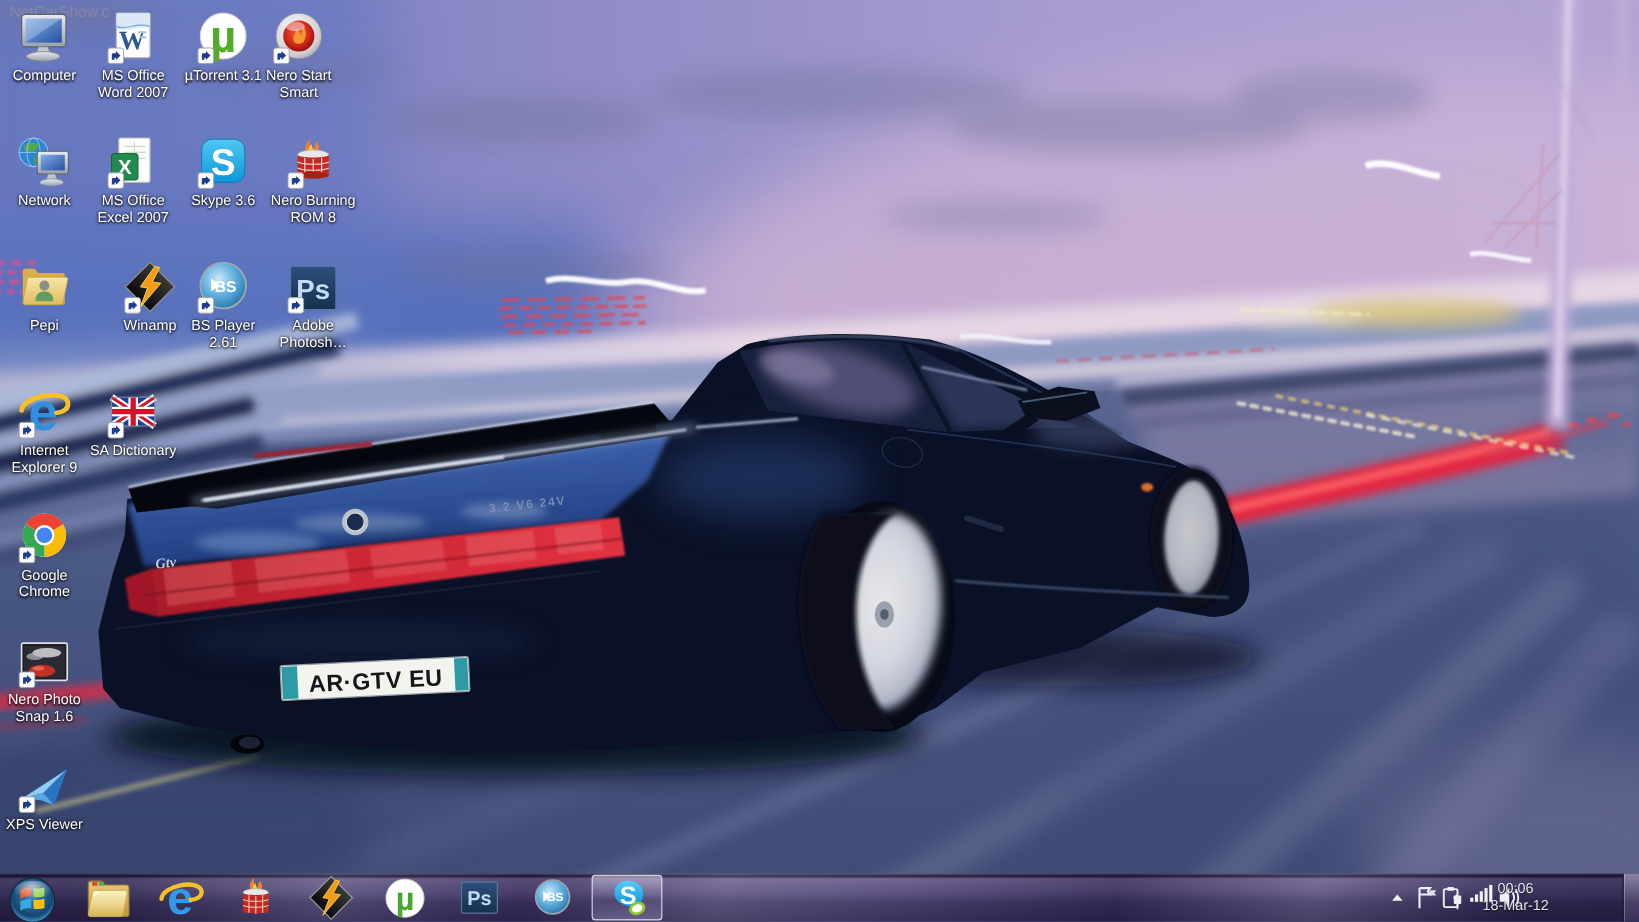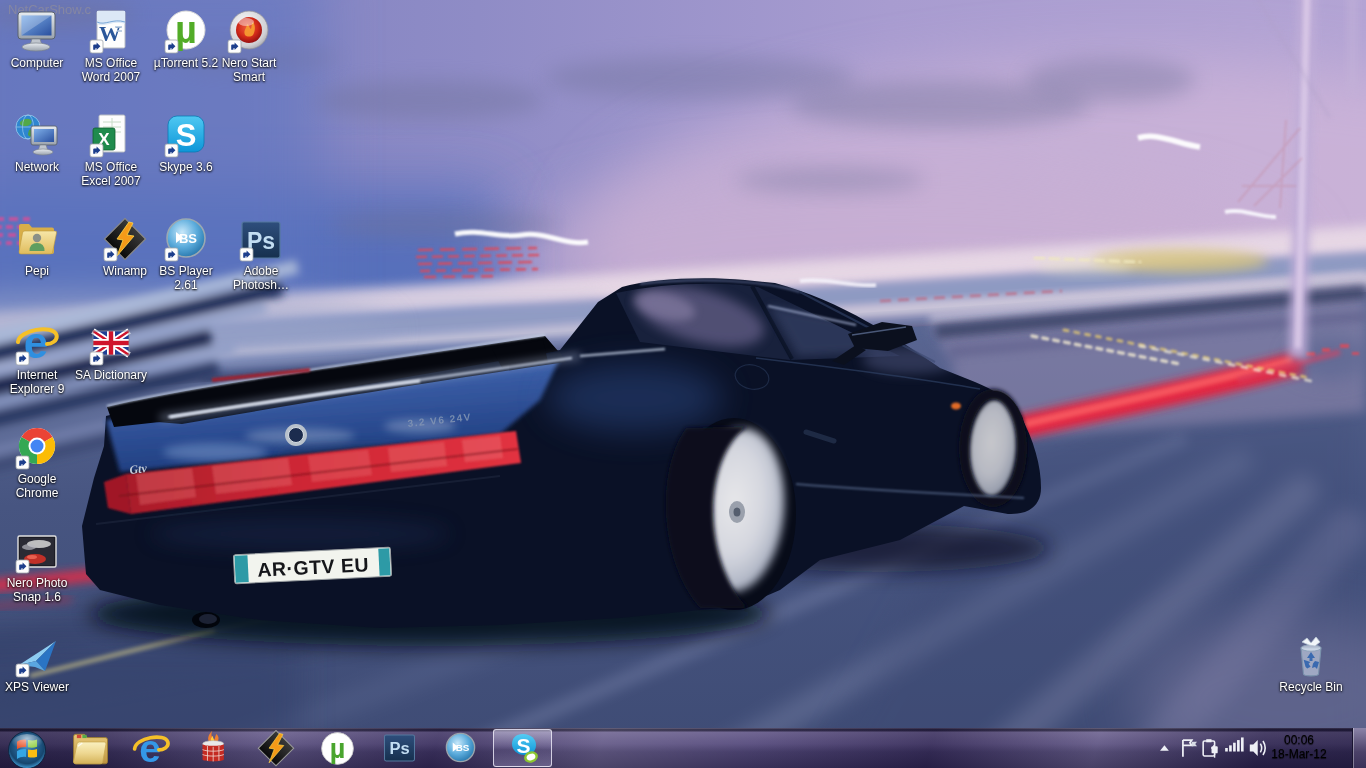--- a/index.html
+++ b/index.html
@@ -10,21 +10,21 @@
 .lb{margin-top:2px;font-size:12px;line-height:14px;color:#fff;text-shadow:0 1px 2px rgba(0,0,0,.95),0 0 3px rgba(0,0,0,.8);}
 #tb{position:absolute;left:0;top:728px;width:1366px;height:40px;}
 #tb{background:linear-gradient(180deg,#56506e 0%,#191430 5%,#685d8c 11%,#554a7c 40%,#3d3462 60%,#2e2650 100%);}
 #tbsheen{position:absolute;left:0;top:728px;width:1366px;height:40px;
 background:linear-gradient(105deg, rgba(10,5,25,0.38) 0%, rgba(10,5,25,0.30) 7%, rgba(255,255,255,0.10) 20%, rgba(30,20,50,0.25) 32%, rgba(255,255,255,0.14) 44%, rgba(255,255,255,0.05) 55%, rgba(20,12,40,0.28) 68%, rgba(255,255,255,0.12) 80%, rgba(15,10,35,0.35) 92%, rgba(15,10,35,0.42) 100%);}
 .tbi{position:absolute;top:732px;}
 #sorb{position:absolute;left:7px;top:730px;}
 #skbtn{position:absolute;left:493px;top:729px;width:59px;height:38px;border-radius:3px;
 border:1px solid rgba(240,238,250,0.8);background:linear-gradient(180deg,rgba(215,210,235,0.55),rgba(150,140,185,0.30) 45%,rgba(105,95,140,0.28) 55%,rgba(160,150,195,0.40));box-sizing:border-box;}
 #skbtn svg{margin:2px 0 0 13px;}
-#clock{position:absolute;left:1260px;top:733px;width:78px;color:#000000;font-size:12px;line-height:14px;text-align:center;text-shadow:0 1px 1px rgba(0,0,0,.7);}
+#clock{position:absolute;left:1224px;top:733px;width:78px;color:#e5e5e5;font-size:12px;line-height:14px;text-align:center;text-shadow:0 1px 1px rgba(0,0,0,.7);}
 #sdesk{position:absolute;left:1352px;top:728px;width:14px;height:40px;background:linear-gradient(180deg,#8b84a8,#4b4168 60%,#3a3158);border-left:1px solid #191430;box-shadow:inset 1px 0 0 rgba(255,255,255,0.35);box-sizing:border-box;}
 
 </style>
 </head>
 <body>
 <div id="desk">
 <svg id="wp" width="1366" height="768" viewBox="0 0 1366 768" xmlns="http://www.w3.org/2000/svg">
 <defs>
 <filter id="b1" x="-50%" y="-50%" width="200%" height="200%">
           <feGaussianBlur stdDeviation="1"></feGaussianBlur>
@@ -339,21 +339,21 @@
     </div>
 <div class="ic" style="left:141px;top:10px">
       <svg class="main" width="44" height="44" viewBox="0 0 44 44" xmlns="http://www.w3.org/2000/svg">
         <circle cx="22" cy="20" r="19" fill="#ffffff" stroke="#d8d8d8" stroke-width="1"></circle>
 <text x="22" y="33" font-family="Liberation Sans,sans-serif" font-size="38" font-weight="bold" fill="#52ac28" text-anchor="middle">µ</text>
         <g transform="translate(1,30)">
           <rect x="0" y="0" width="13" height="13" rx="2" fill="#fdfdfd" stroke="#a0a4aa" stroke-width="0.8"></rect>
           <path d="M3.2,9.8 L3.2,5.4 Q3.2,4.4 4.2,4.4 L6.6,4.4 L6.6,2.6 L10.4,6.3 L6.6,10 L6.6,8.2 L5.4,8.2 L5.4,9.8 Z" fill="#1c3e8c"></path>
         </g>
       </svg>
-      <div class="lb">µTorrent 5.2</div>
+      <div class="lb">µTorrent 3.1</div>
     </div>
 <div class="ic" style="left:204px;top:10px">
       <svg class="main" width="44" height="44" viewBox="0 0 44 44" xmlns="http://www.w3.org/2000/svg">
         <defs>
           <radialGradient id="nsg" cx="0.4" cy="0.35" r="0.7">
             <stop offset="0" stop-color="#fafafa"></stop>
             <stop offset="0.8" stop-color="#d0d0d4"></stop>
             <stop offset="1" stop-color="#a8a8b0"></stop>
           </radialGradient>
           <radialGradient id="nsr" cx="0.45" cy="0.4" r="0.65">
@@ -426,20 +426,41 @@
         </defs>
 <rect x="4" y="2" width="36" height="36" rx="9" fill="url(#skg)" stroke="#0a7ab4" stroke-width="0.8"></rect>
 <text x="22" y="32" font-family="Liberation Sans,sans-serif" font-size="31" font-weight="bold" fill="#ffffff" text-anchor="middle">S</text>
         <g transform="translate(1,30)">
           <rect x="0" y="0" width="13" height="13" rx="2" fill="#fdfdfd" stroke="#a0a4aa" stroke-width="0.8"></rect>
           <path d="M3.2,9.8 L3.2,5.4 Q3.2,4.4 4.2,4.4 L6.6,4.4 L6.6,2.6 L10.4,6.3 L6.6,10 L6.6,8.2 L5.4,8.2 L5.4,9.8 Z" fill="#1c3e8c"></path>
         </g>
       </svg>
       <div class="lb">Skype 3.6</div>
     </div>
+<div class="ic" style="left:216px;top:114px">
+      <svg class="main" width="44" height="44" viewBox="0 0 44 44" xmlns="http://www.w3.org/2000/svg">
+        <path d="M20,1 C17,6 21,8 21,11 C24,9 23,7 25,4 C28,8 27,12 24,14 L17,14 C14,10 16,5 20,1 Z" fill="#f08030"></path>
+<path d="M21,6 C20,9 23,10 22,13 L19,13 C17,10 19,8 21,6 Z" fill="#ffd040"></path>
+<ellipse cx="22" cy="15" rx="13" ry="4" fill="#e8e8e8" stroke="#b0b0b0" stroke-width="0.7"></ellipse>
+<path d="M9,15 L9,31 C9,34 35,34 35,31 L35,15 C35,18 9,18 9,15 Z" fill="#c42a22"></path>
+<g stroke="#f0d8d0" stroke-width="1">
+          <path d="M9,21 C14,23.5 30,23.5 35,21" fill="none"></path>
+          <path d="M9,26 C14,28.5 30,28.5 35,26" fill="none"></path>
+          <line x1="15" y1="17.5" x2="15" y2="32.5"></line>
+          <line x1="22" y1="18.5" x2="22" y2="33.5"></line>
+          <line x1="29" y1="17.5" x2="29" y2="32.5"></line>
+        </g>
+<ellipse cx="22" cy="32" rx="13" ry="3" fill="#a82018"></ellipse>
+        <g transform="translate(1,30)">
+          <rect x="0" y="0" width="13" height="13" rx="2" fill="#fdfdfd" stroke="#a0a4aa" stroke-width="0.8"></rect>
+          <path d="M3.2,9.8 L3.2,5.4 Q3.2,4.4 4.2,4.4 L6.6,4.4 L6.6,2.6 L10.4,6.3 L6.6,10 L6.6,8.2 L5.4,8.2 L5.4,9.8 Z" fill="#1c3e8c"></path>
+        </g>
+      </svg>
+      <div class="lb">Nero Burning<br>ROM 8</div>
+    </div>
 <div class="ic" style="left:-8px;top:218px">
       <svg class="main" width="44" height="44" viewBox="0 0 44 44" xmlns="http://www.w3.org/2000/svg">
         <defs>
           <linearGradient id="fold" x1="0" y1="0" x2="0" y2="1">
             <stop offset="0" stop-color="#f6e6a8"></stop>
             <stop offset="1" stop-color="#e0bc5c"></stop>
           </linearGradient>
         </defs>
 <path d="M4,34 L4,8 Q4,6 6,6 L14,6 L17,9.5 L37,9.5 Q39,9.5 39,11.5 L39,34 Q39,36 37,36 L6,36 Q4,36 4,34 Z" fill="#d8ae48"></path>
 <path d="M4,34 L7.5,15 Q7.8,13 9.8,13 L40,13 Q42,13 41.5,15 L37.5,34.5 Q37,36 35,36 L6,36 Q4,36 4,34 Z" fill="url(#fold)" stroke="#c09a3c" stroke-width="0.6"></path>
@@ -565,33 +586,20 @@
       <svg class="main" width="44" height="44" viewBox="0 0 44 44" xmlns="http://www.w3.org/2000/svg">
         <path d="M4,31 L41,7 L21,27 Z" fill="#8ecdf2"></path>
 <path d="M21,27 L41,7 L30,37 L23,29 Z" fill="#2a74c4"></path>
 <path d="M4,31 L21,27 L23,29 L30,37 L20,33 Z" fill="#5aa6e0"></path>
         <g transform="translate(1,30)">
           <rect x="0" y="0" width="13" height="13" rx="2" fill="#fdfdfd" stroke="#a0a4aa" stroke-width="0.8"></rect>
           <path d="M3.2,9.8 L3.2,5.4 Q3.2,4.4 4.2,4.4 L6.6,4.4 L6.6,2.6 L10.4,6.3 L6.6,10 L6.6,8.2 L5.4,8.2 L5.4,9.8 Z" fill="#1c3e8c"></path>
         </g>
       </svg>
       <div class="lb">XPS Viewer</div>
-    </div>
-<div class="ic" style="left:1266px;top:634px">
-      <svg class="main" width="44" height="44" viewBox="0 0 44 44" xmlns="http://www.w3.org/2000/svg">
-        <path d="M12,14 L32,14 L29.5,40 C29.5,42.5 14.5,42.5 14.5,40 Z" fill="#d5e2f0" fill-opacity="0.55" stroke="#7a92ac" stroke-width="1.1"></path>
-<ellipse cx="22" cy="14" rx="10" ry="3.2" fill="#e8f1fa" fill-opacity="0.6" stroke="#8aa0b8" stroke-width="0.9"></ellipse>
-<path d="M13,8 L18,4 L22,9 L27,3 L31,8 L26,12 L20,11 Z" fill="#f2f6fa" stroke="#b9c6d4" stroke-width="0.8"></path>
-<g fill="#3a6ab0">
-          <path d="M18,24 L22,18 L26,24 L23.5,24 L23.5,27 L20.5,27 L20.5,24 Z"></path>
-          <path d="M17,33 L14,26.5 L21,27.5 L19.5,29.5 L22,32 L19,34.5 Z" transform="rotate(10 18 30)"></path>
-          <path d="M26,27 L30,28 L28,35 L26,33 L23,34 L24,29.5 Z"></path>
-        </g>
-      </svg>
-      <div class="lb">Recycle Bin</div>
     </div>
 </div>
 <div id="tb"></div>
 <div id="tbsheen"></div>
 <div id="sorb"><svg width="40" height="40" viewBox="0 0 40 40" xmlns="http://www.w3.org/2000/svg">
 <defs>
         <radialGradient id="orbg" cx="0.5" cy="0.4" r="0.65">
           <stop offset="0" stop-color="#3a85c0"></stop>
           <stop offset="0.72" stop-color="#16466e"></stop>
           <stop offset="0.9" stop-color="#3e94cc"></stop>

